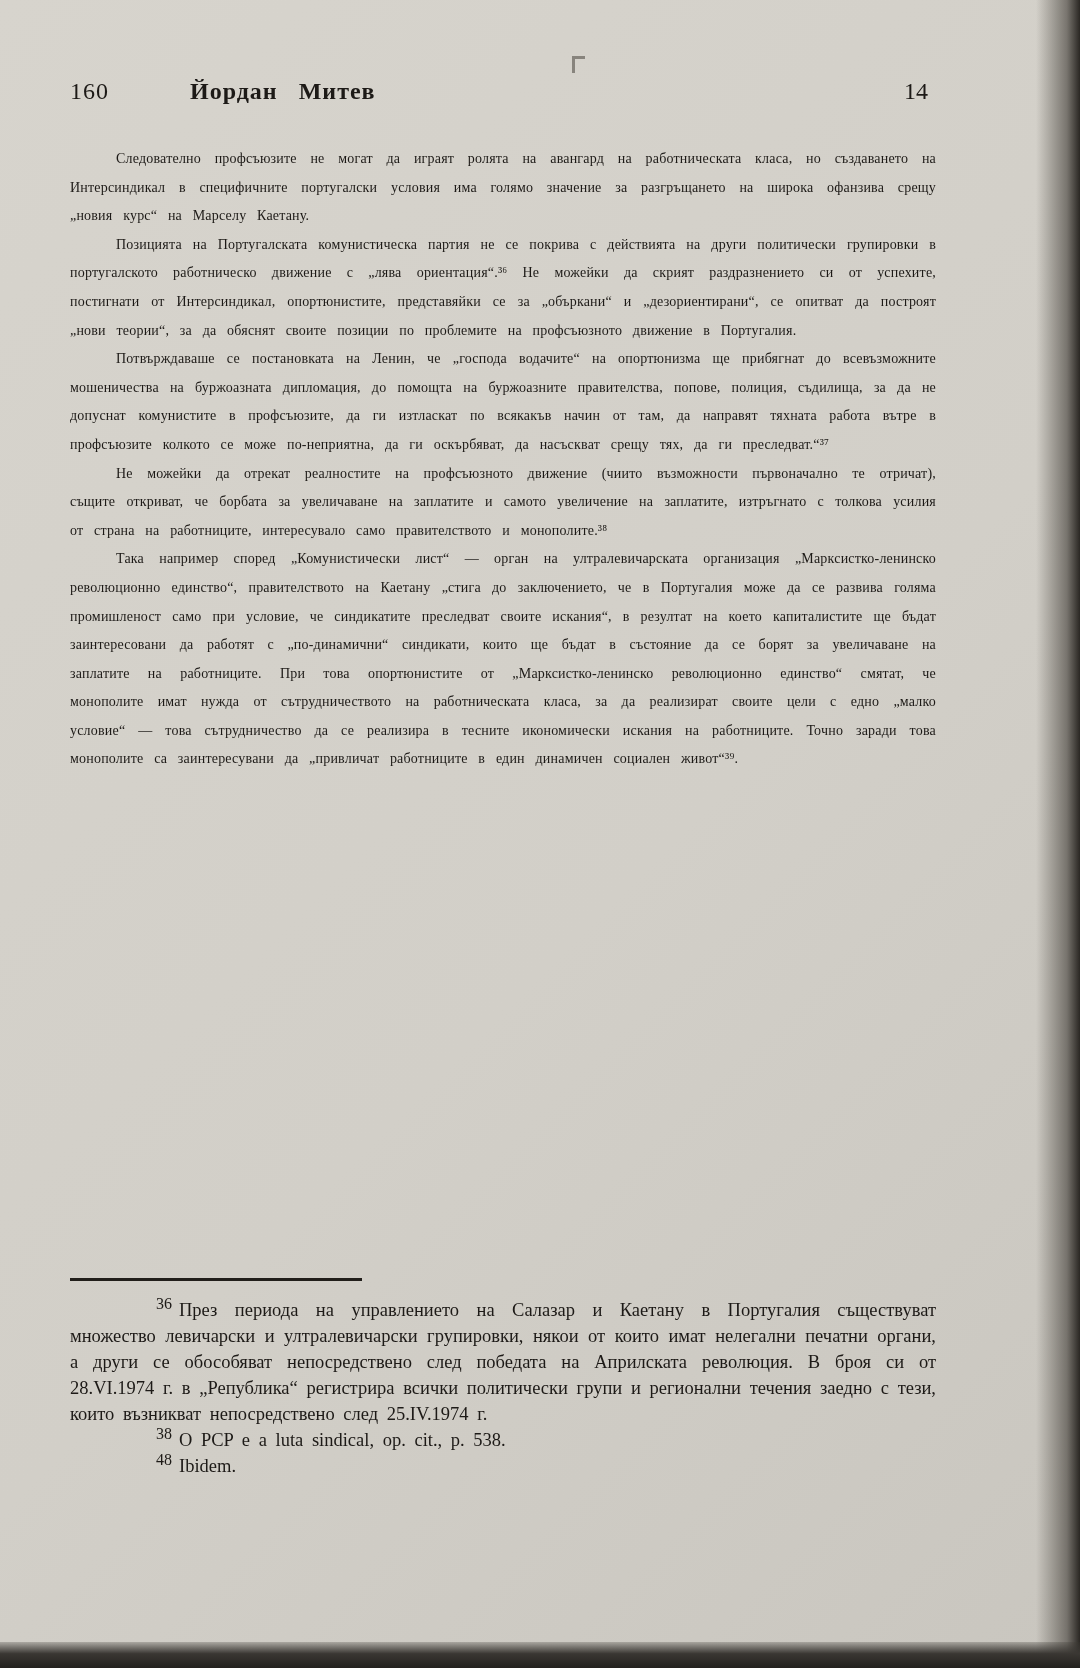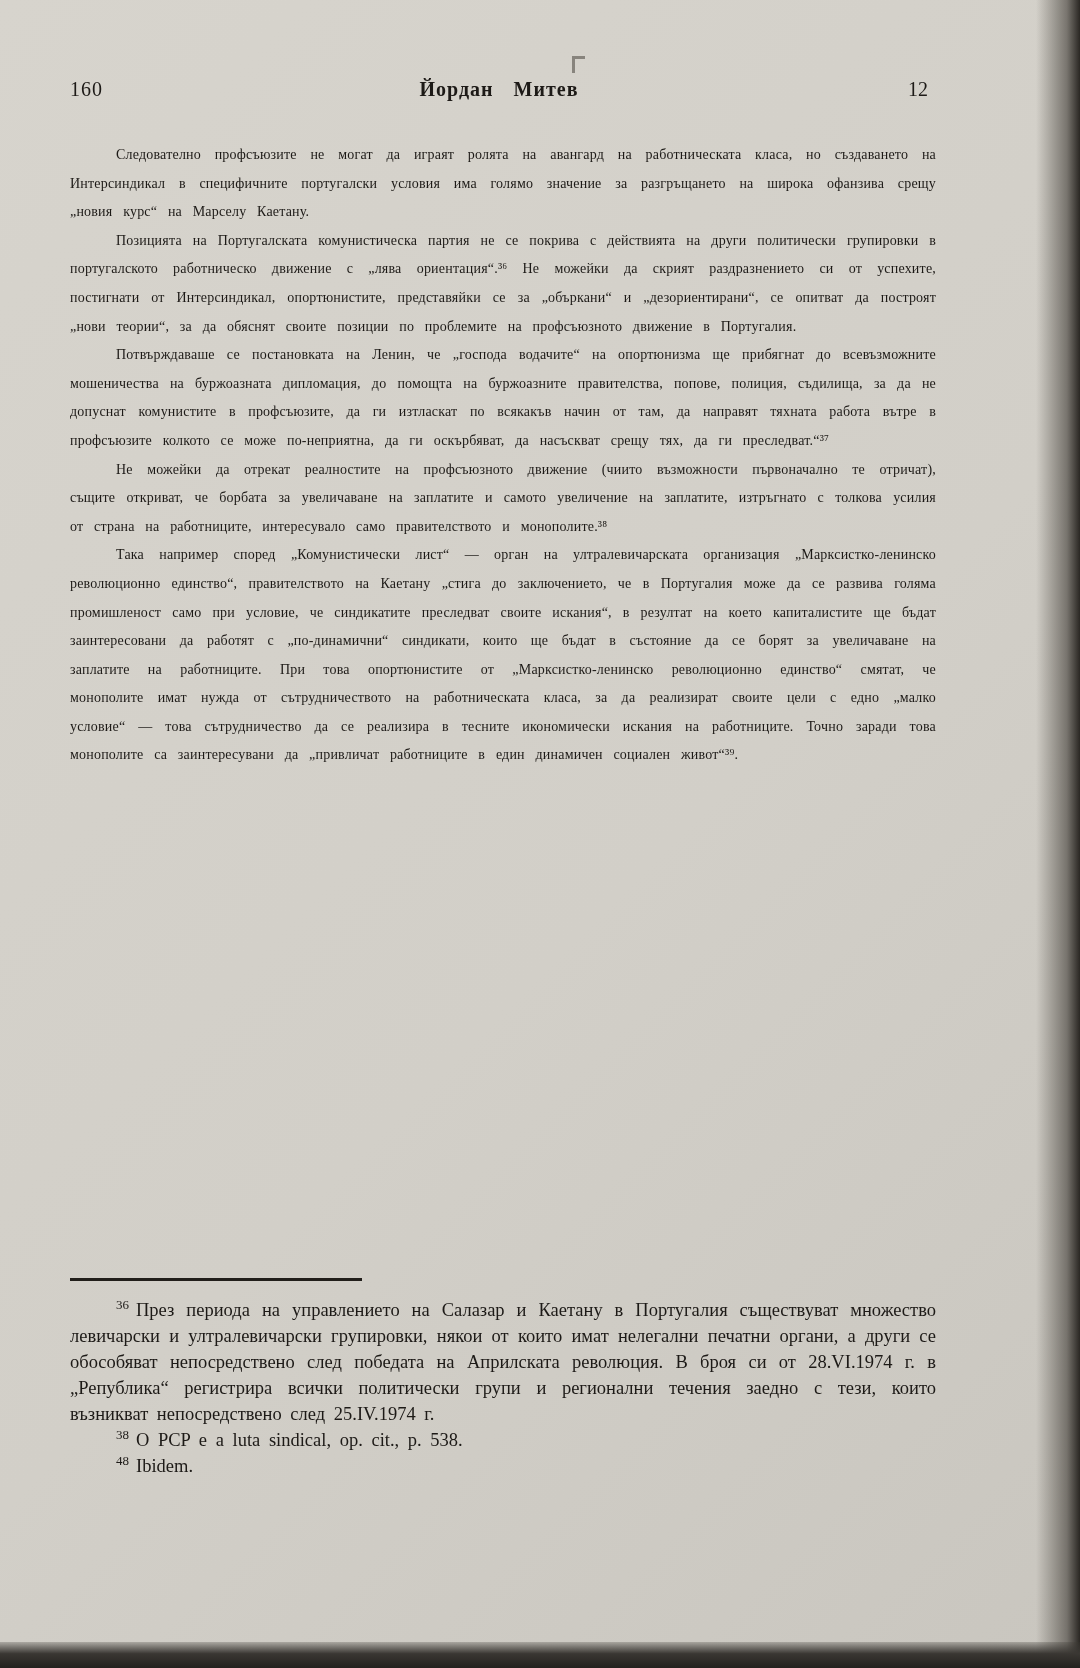--- a/index.html
+++ b/index.html
@@ -28,25 +28,25 @@
     position:absolute;left:572px;top:56px;width:10px;height:14px;
     border-left:3px solid #4a463f;border-top:3px solid #4a463f;
     opacity:.55;
   }
   .inner{
     position:absolute;left:70px;top:78px;width:866px;
     color:#1d1a17;
   }
   .header-row{
     display:flex;align-items:baseline;
-    font-size:20px;
+    font-size:24px;
     margin-bottom:40px;
   }
   .pageno-left{width:120px;text-align:left;letter-spacing:1px;}
-  .running-title{flex:1;text-align:center;font-weight:bold;word-spacing:14px;letter-spacing:1px;}
+  .running-title{flex:1;text-align:left;font-weight:bold;word-spacing:14px;letter-spacing:1px;}
   .pageno-right{width:120px;text-align:right;padding-right:8px;}
   .bodytext p{
     margin:0;
     font-size:14px;
     line-height:28.6px;
     text-align:justify;
     text-indent:46px;
     word-spacing:7px;
     letter-spacing:.2px;
   }
@@ -59,37 +59,37 @@
   }
   .footnote-block p{
     margin:0;
     font-size:18.5px;
     line-height:26px;
     text-align:justify;
     text-indent:46px;
     word-spacing:4px;
   }
   .footnote-block sup{
-    font-size:13px;line-height:0;margin-right:7px;
+    font-size:16px;line-height:0;margin-right:7px;margin-left:40px;
   }
   .fn-italic{font-style:italic;}
 </style>
 </head>
 <body>
 
 <div class="page">
 
   <div class="scan-artifact"></div>
 
   <div class="inner">
 
     <div class="header-row">
       <span class="pageno-left">160</span>
       <span class="running-title">Йордан Митев</span>
-      <span class="pageno-right">12</span>
+      <span class="pageno-right">14</span>
     </div>
 
     <div class="bodytext">
       <p>Следователно профсъюзите не могат да играят ролята на авангард на работническата класа, но създаването на Интерсиндикал в специфичните португалски условия има голямо значение за разгръщането на широка офанзива срещу „новия курс“ на Марселу Каетану.</p>
       <p>Позицията на Португалската комунистическа партия не се покрива с действията на други политически групировки в португалското работническо движение с „лява ориентация“.³⁶ Не можейки да скрият раздразнението си от успехите, постигнати от Интерсиндикал, опортюнистите, представяйки се за „объркани“ и „дезориентирани“, се опитват да построят „нови теории“, за да обяснят своите позиции по проблемите на профсъюзното движение в Португалия.</p>
       <p>Потвърждаваше се постановката на Ленин, че „господа водачите“ на опортюнизма ще прибягнат до всевъзможните мошеничества на буржоазната дипломация, до помощта на буржоазните правителства, попове, полиция, съдилища, за да не допуснат комунистите в профсъюзите, да ги изтласкат по всякакъв начин от там, да направят тяхната работа вътре в профсъюзите колкото се може по-неприятна, да ги оскърбяват, да насъскват срещу тях, да ги преследват.“³⁷</p>
       <p>Не можейки да отрекат реалностите на профсъюзното движение (чиито възможности първоначално те отричат), същите откриват, че борбата за увеличаване на заплатите и самото увеличение на заплатите, изтръгнато с толкова усилия от страна на работниците, интересувало само правителството и монополите.³⁸</p>
       <p>Така например според „Комунистически лист“ — орган на ултралевичарската организация „Марксистко-ленинско революционно единство“, правителството на Каетану „стига до заключението, че в Португалия може да се развива голяма промишленост само при условие, че синдикатите преследват своите искания“, в резултат на което капиталистите ще бъдат заинтересовани да работят с „по-динамични“ синдикати, които ще бъдат в състояние да се борят за увеличаване на заплатите на работниците. При това опортюнистите от „Марксистко-ленинско революционно единство“ смятат, че монополите имат нужда от сътрудничеството на работническата класа, за да реализират своите цели с едно „малко условие“ — това сътрудничество да се реализира в тесните икономически искания на работниците. Точно заради това монополите са заинтересувани да „привличат работниците в един динамичен социален живот“³⁹.</p>
     </div>
 

